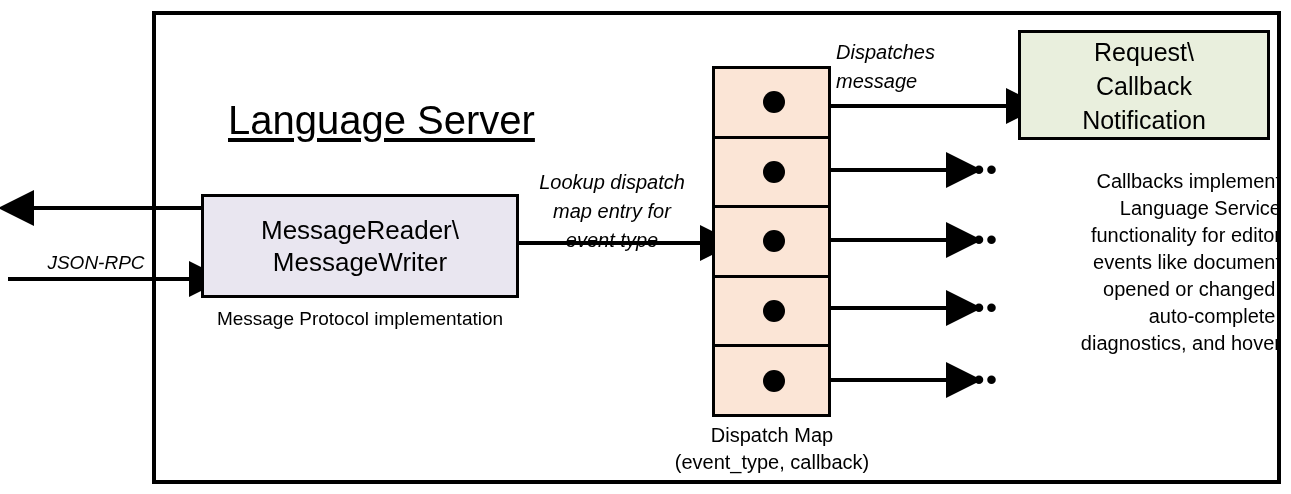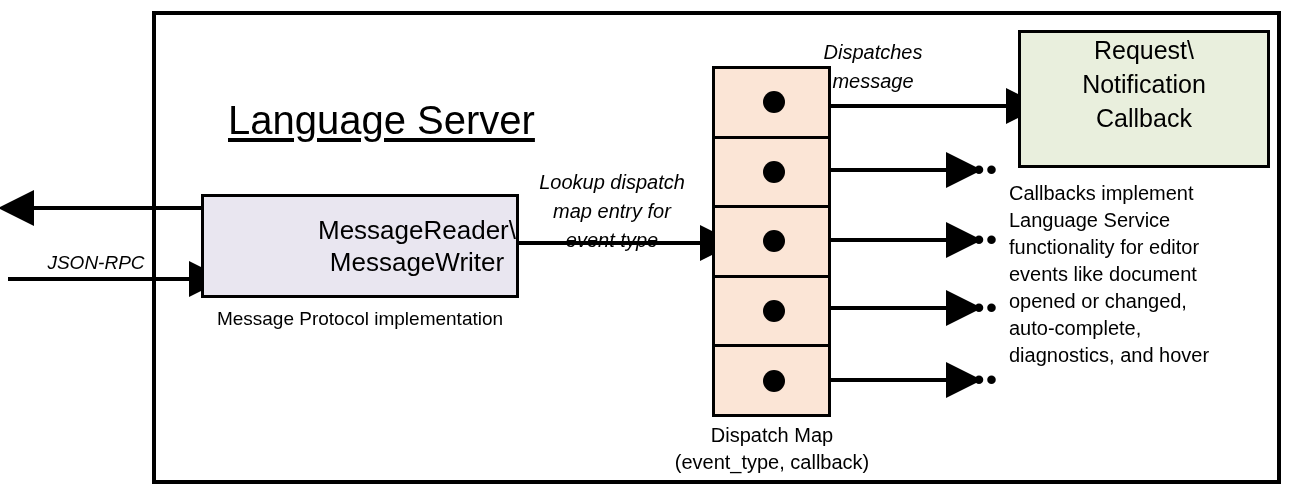--- a/index.html
+++ b/index.html
@@ -54,21 +54,21 @@
   .reader-box {
     left: 201px;
     top: 194px;
     width: 318px;
     height: 104px;
     background: #E9E6F0;
     border: 3px solid #000000;
     box-sizing: border-box;
     display: flex;
     align-items: center;
-    justify-content: flex-end;
+    justify-content: center;
     text-align: center;
     font-size: 26px;
     line-height: 32px;
   }
   .reader-caption {
     left: 190px;
     top: 306px;
     width: 340px;
     text-align: center;
     font-size: 19px;
@@ -93,24 +93,23 @@
     top: 168px;
     width: 188px;
     text-align: center;
     font-size: 20px;
     line-height: 29px;
     font-style: italic;
   }
 
   
   .dispatches-label {
-    left: 795px;
+    left: 836px;
     top: 38px;
     width: 156px;
-    text-align: center;
     font-size: 20px;
     line-height: 29px;
     font-style: italic;
   }
 
   
   .dispatch-map {
     left: 712px;
     top: 66px;
     width: 119px;
@@ -157,36 +156,36 @@
     letter-spacing: 2px;
     text-align: center;
     font-weight: bold;
   }
 
   
   .callback-box {
     left: 1018px;
     top: 30px;
     width: 252px;
-    height: 138px;
+    height: 110px;
     background: #E9EFDD;
     border: 3px solid #000000;
     box-sizing: border-box;
     display: flex;
-    align-items: flex-start;
+    align-items: flex-end;
     justify-content: center;
     text-align: center;
     font-size: 25px;
     line-height: 34px;
   }
   .callback-caption {
     left: 1009px;
-    top: 180px;
+    top: 168px;
     width: 272px;
-    text-align: left;
+    text-align: right;
     font-size: 20px;
     line-height: 27px;
   }
 </style>
 </head>
 <body>
 
 <div id="canvas">
 
   <svg class="svg-layer" viewBox="0 0 1291 494" xmlns="http://www.w3.org/2000/svg">
@@ -278,22 +277,22 @@
   </div>
 
   <div class="ellipsis" style="left:957px; top:163px;">•••</div>
   <div class="ellipsis" style="left:957px; top:233px;">•••</div>
   <div class="ellipsis" style="left:957px; top:301px;">•••</div>
   <div class="ellipsis" style="left:957px; top:373px;">•••</div>
 
   <div class="abs callback-box">
     <div>
       <div>Request\</div>
+      <div>Callback</div>
       <div>Notification</div>
-      <div>Callback</div>
     </div>
   </div>
   <div class="abs callback-caption">
     <div>Callbacks implement</div>
     <div>Language Service</div>
     <div>functionality for editor</div>
     <div>events like document</div>
     <div>opened or changed,</div>
     <div>auto-complete,</div>
     <div>diagnostics, and hover</div>

